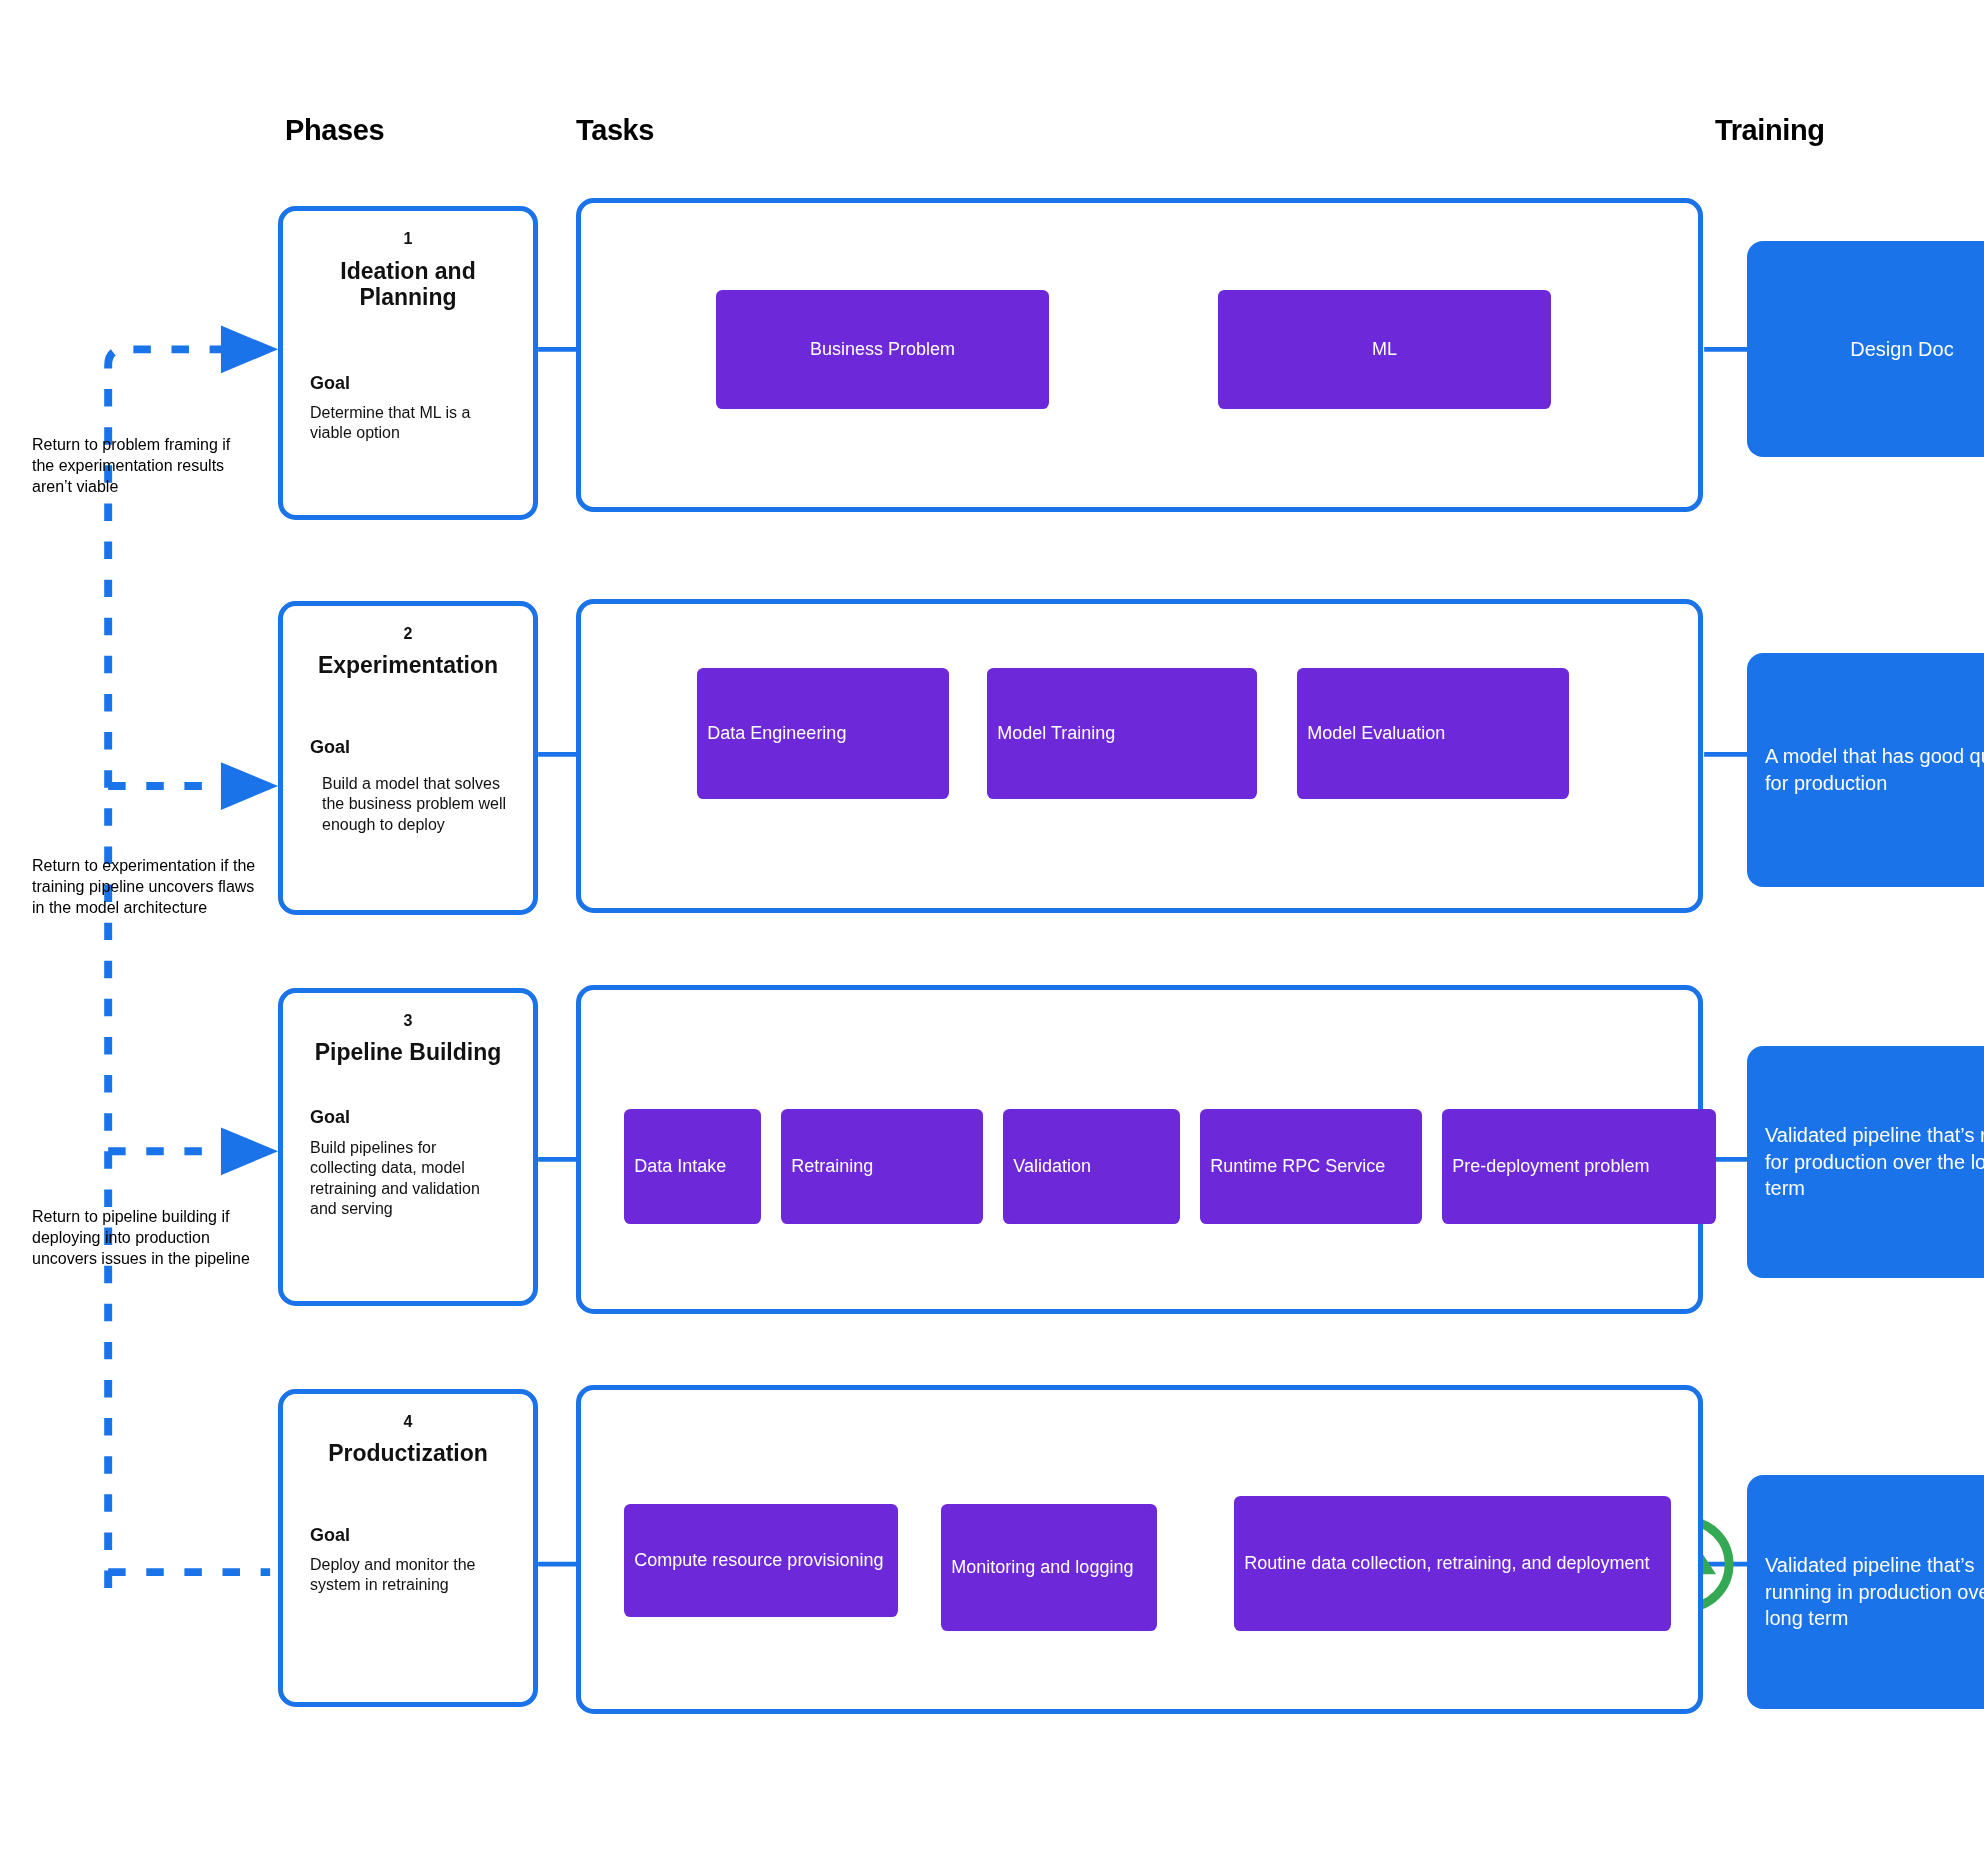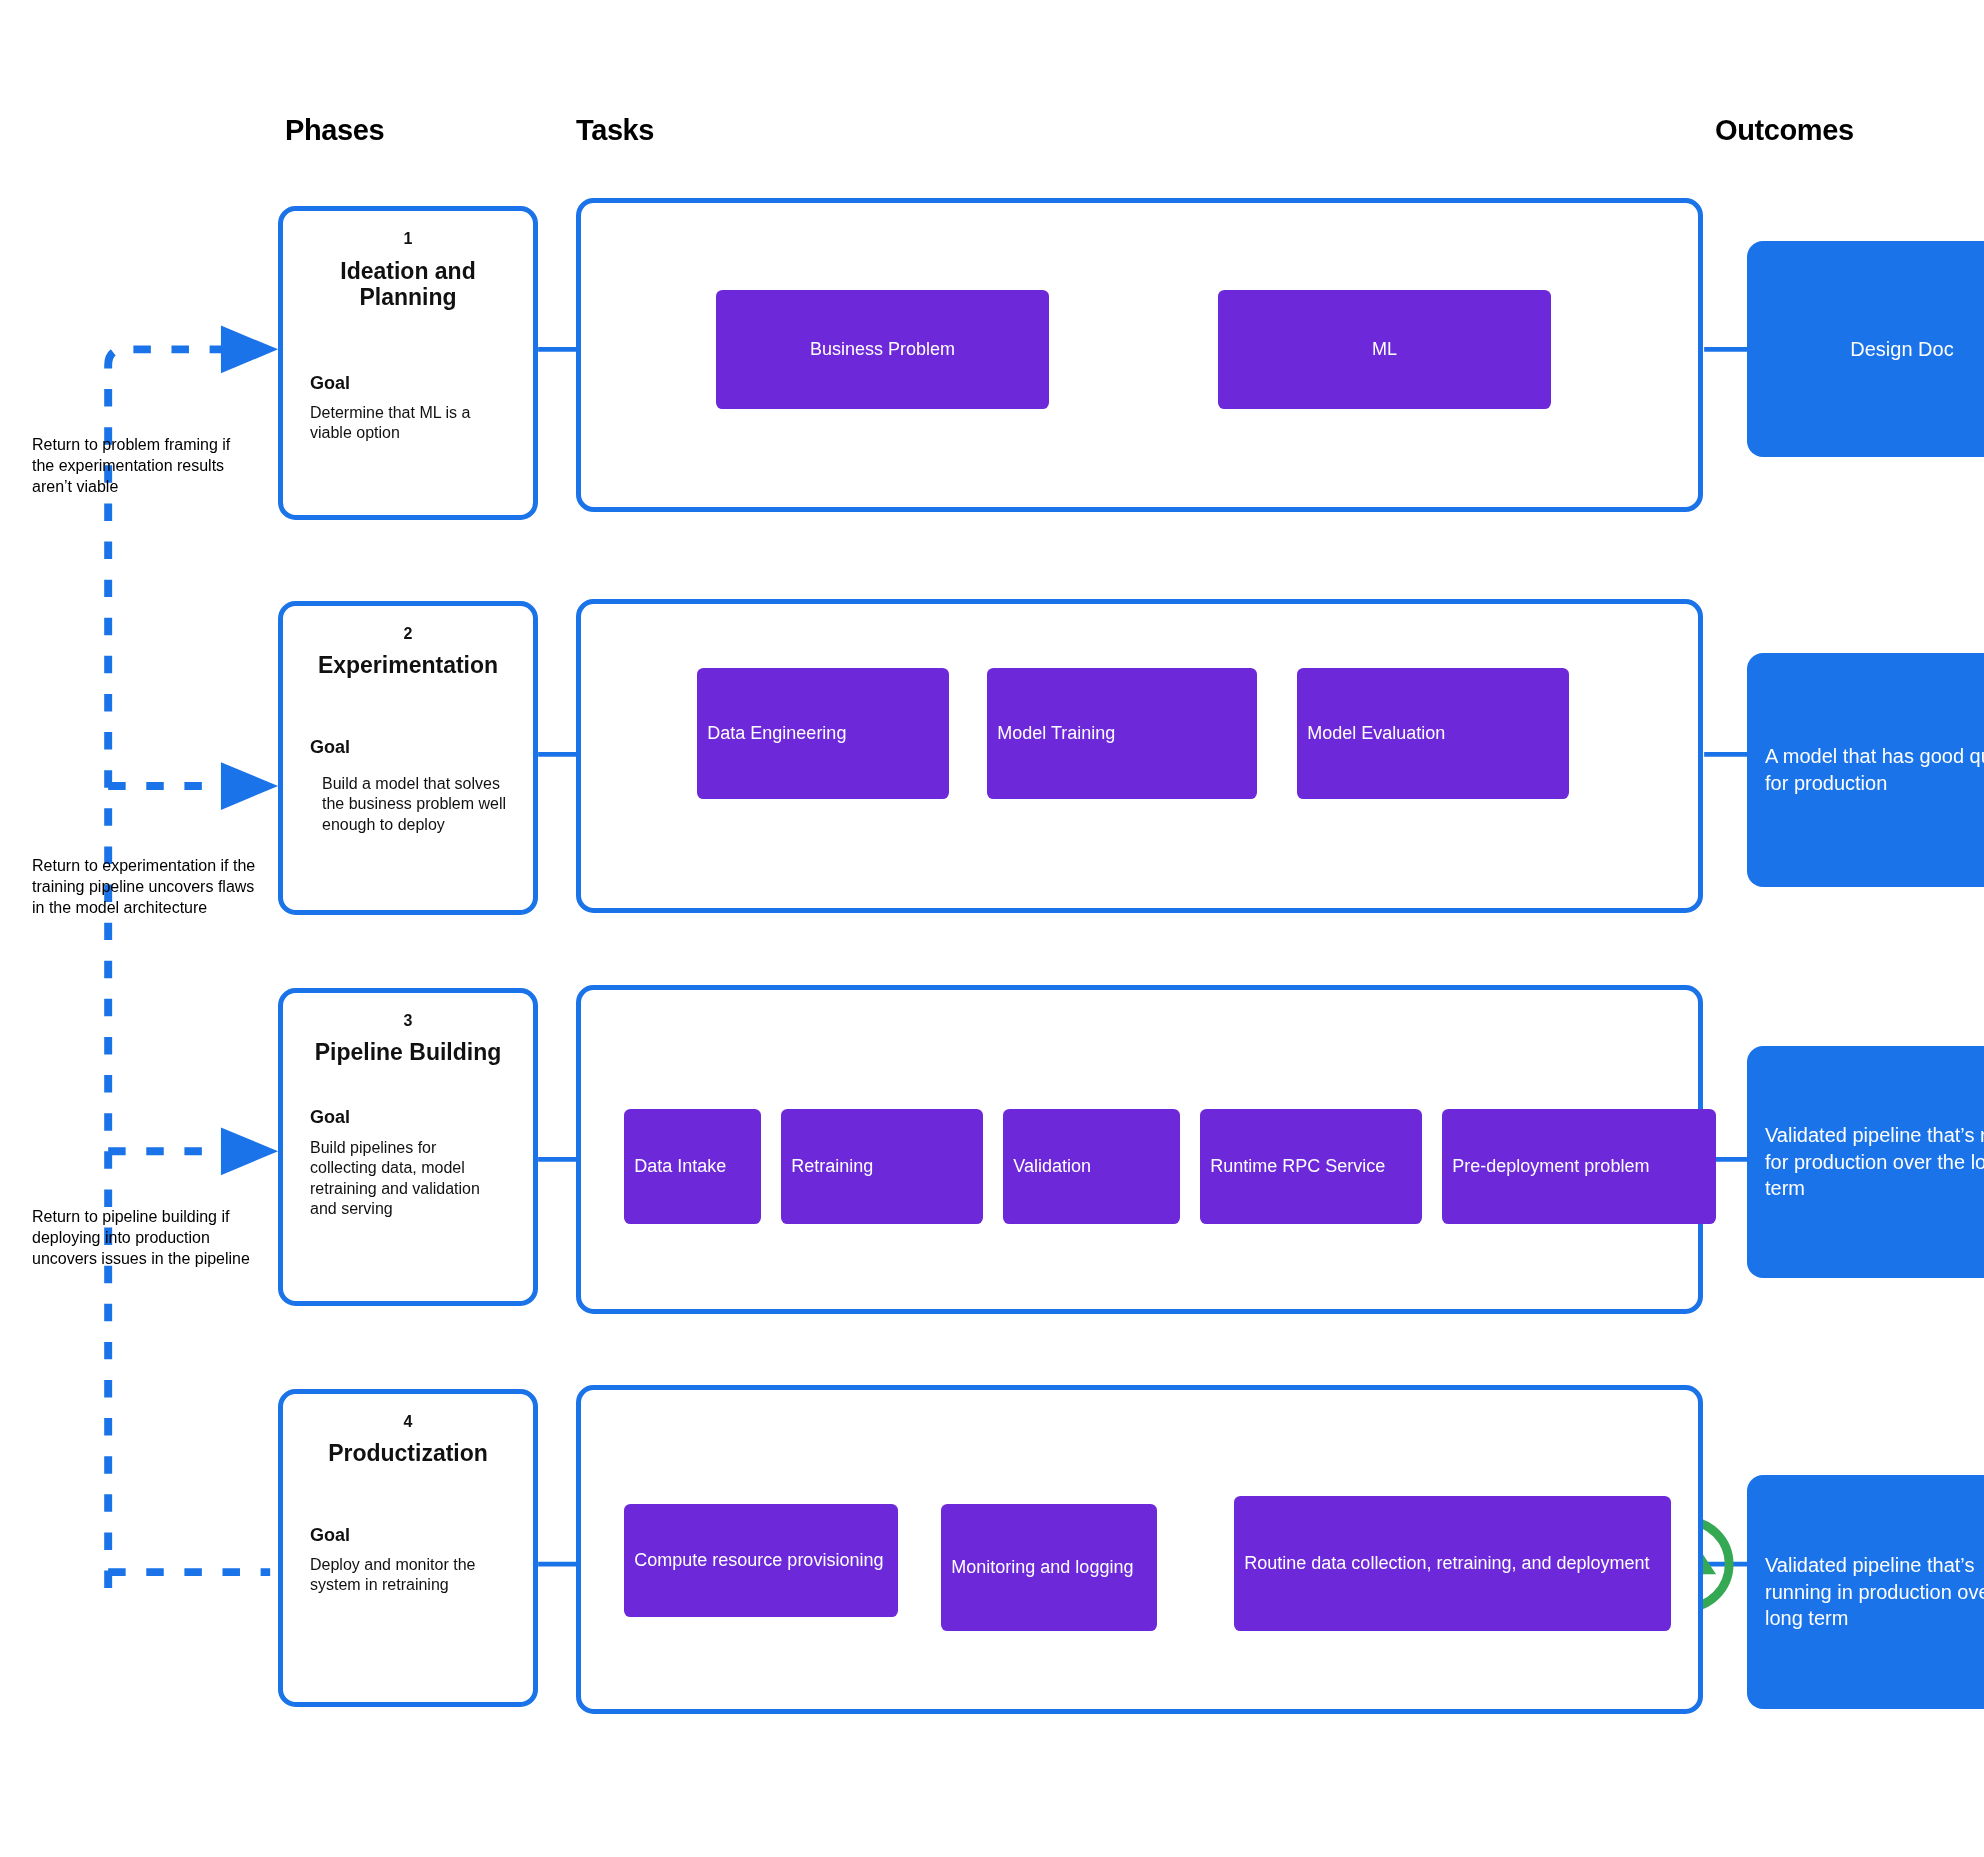--- a/index.html
+++ b/index.html
@@ -94,21 +94,21 @@
       <path d="M5290,1920 L5390,1920 Q5430,1920 5430,1960 L5430,3840 Q5430,3880 5390,3880 L5010,3880"></path>
     </g>
     <path d="M556,820 L700,880 L556,940 Z" fill="#1A73E8"></path>
     <path d="M556,1920 L700,1980 L556,2040 Z" fill="#1A73E8"></path>
     <path d="M556,2840 L700,2900 L556,2960 Z" fill="#1A73E8"></path>
     <path d="M5316,1860 L5172,1920 L5316,1980 Z" fill="#1A73E8"></path>
   </svg>
 
   <div class="col-header" style="left:285px;top:114px;">Phases</div>
   <div class="col-header" style="left:576px;top:114px;">Tasks</div>
-  <div class="col-header" style="left:1715px;top:114px;">Outcomes</div>
+  <div class="col-header" style="left:1715px;top:114px;">Training</div>
 
   <div class="phase-card" style="left:278px;top:206px;width:260px;height:314px;">
     <div class="phase-num" style="top:19px;">1</div>
     <div class="phase-title" style="top:48px;">Ideation and Planning</div>
     <div class="goal-label" style="left:27px;top:162px;">Goal</div>
     <div class="goal-text" style="left:27px;top:192px;width:191px;">Determine that ML is a viable option</div>
   </div>
 
   <div class="tasks-card" style="left:576px;top:198px;width:1127px;height:314px;">
     <div class="task-box task-center" style="left:135px;top:87px;width:333px;height:119px;">

